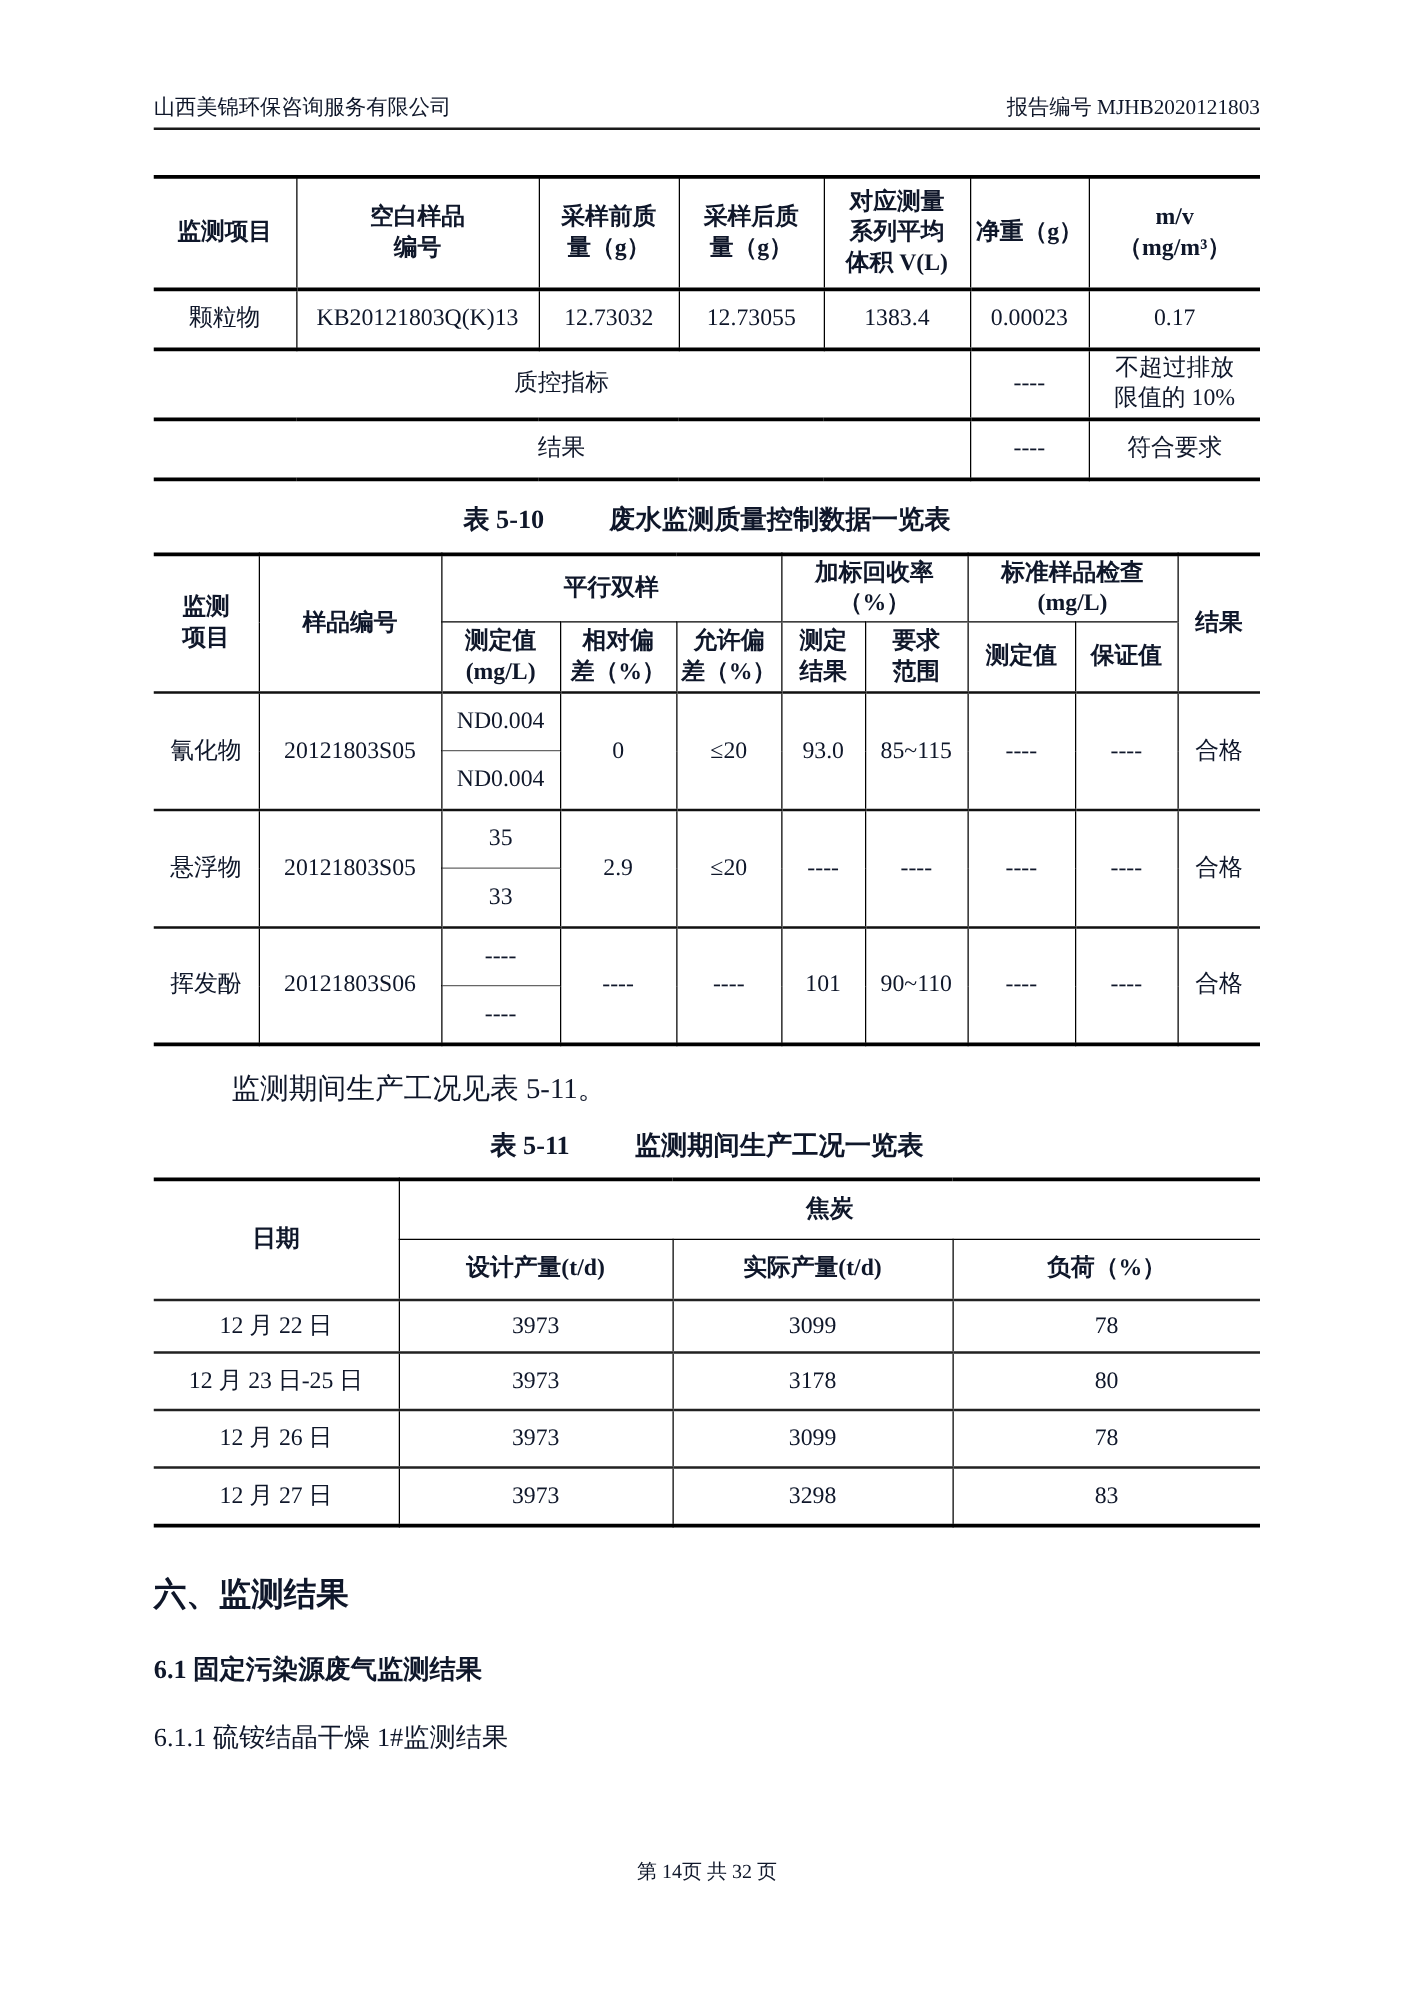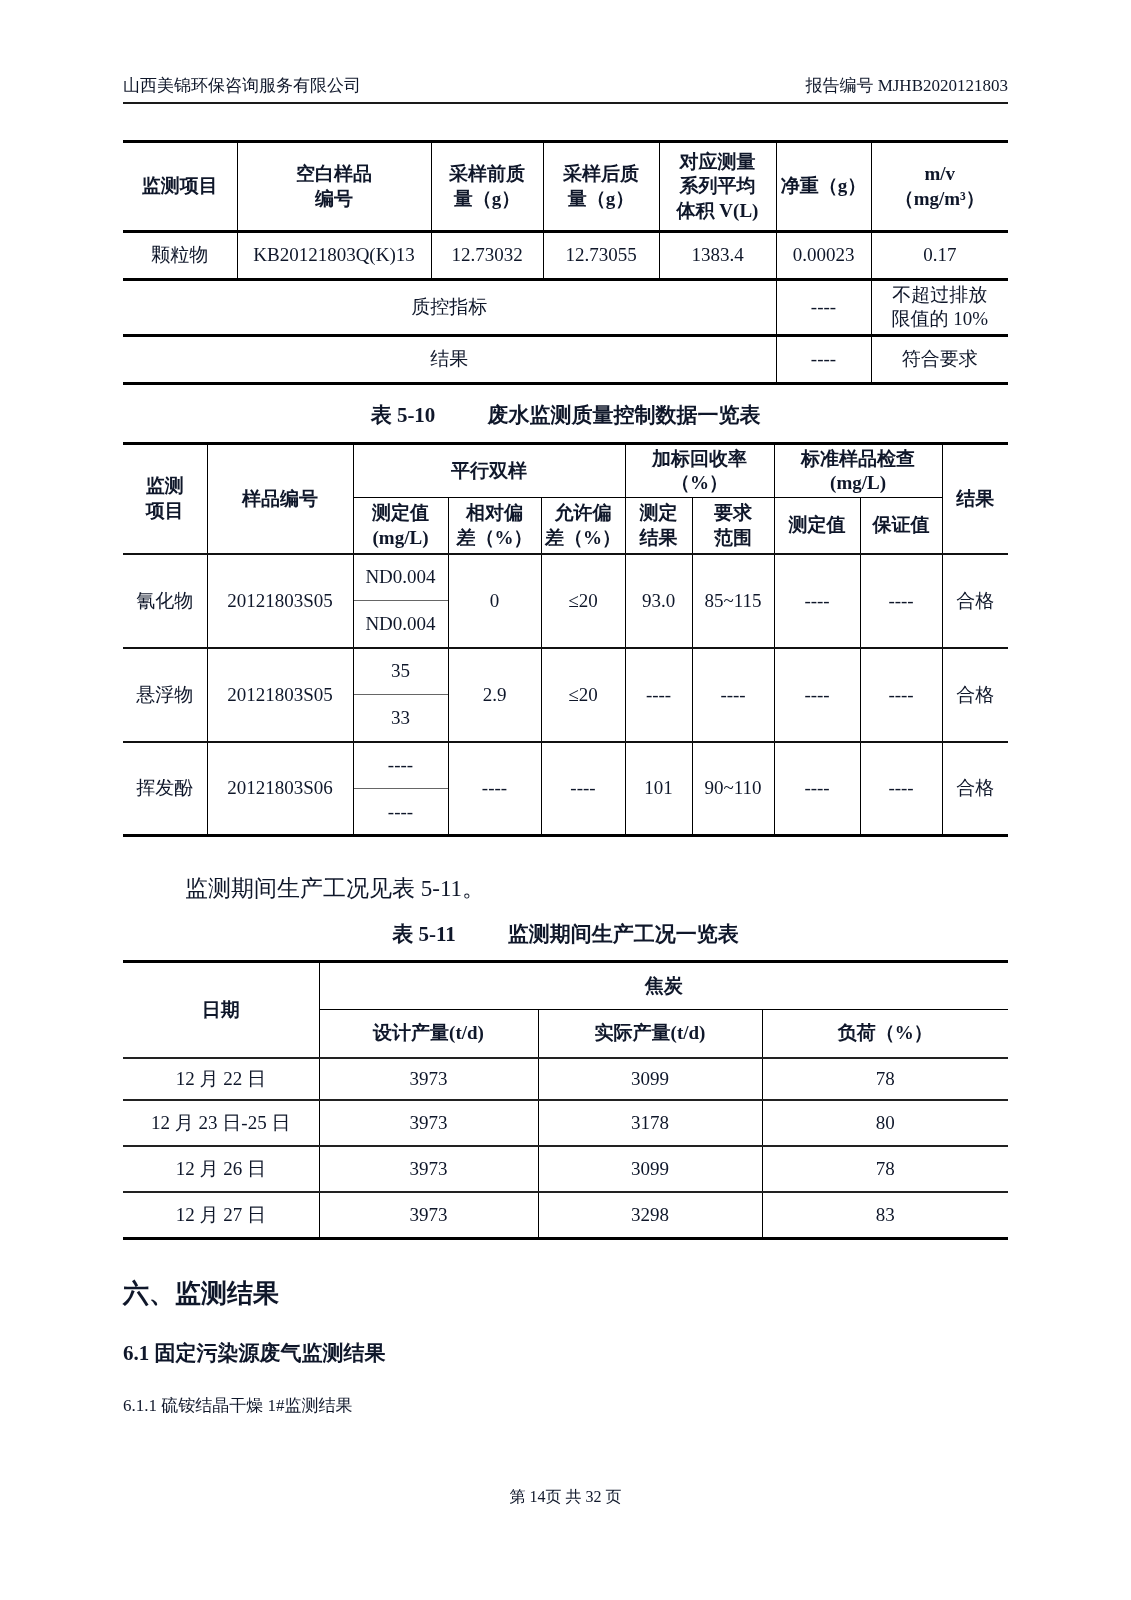--- a/index.html
+++ b/index.html
@@ -43,29 +43,29 @@
   
   .t511 tr.r1 > th{border-top:1px solid #000;}
   .t511 tr.r2 > td{border-top:2px solid #222;}
   
   .caption{display:flex;justify-content:center;gap:52px;
            font-weight:bold;font-size:21px;align-items:flex-end;}
   .h55{font-size:25px;font-weight:bold;margin:0;}
   .para{font-size:23px;margin:0;padding-left:62px;}
   .h6{font-size:26px;font-weight:bold;margin:0;}
   .h61{font-size:21px;font-weight:bold;margin:0;}
-  .h611{font-size:17px;font-weight:normal;margin:0;}
+  .h611{font-size:21px;font-weight:normal;margin:0;}
   .doc-footer{position:absolute;left:0;bottom:92px;width:100%;
               text-align:center;font-size:16px;}
   
   .mt-t1{margin-top:36px;}
   .mt-c510{margin-top:16px;}
   .mt-t510{margin-top:13px;}
   .mt-h55{margin-top:21px;}
-  .mt-para{margin-top:36px;}
+  .mt-para{margin-top:18px;}
   .mt-c511{margin-top:16px;}
   .mt-t511{margin-top:12px;}
   .mt-h6{margin-top:36px;}
   .mt-h61{margin-top:28px;}
   .mt-h611{margin-top:27px;}
 </style>
 </head>
 <body>
 
 <div class="page">

